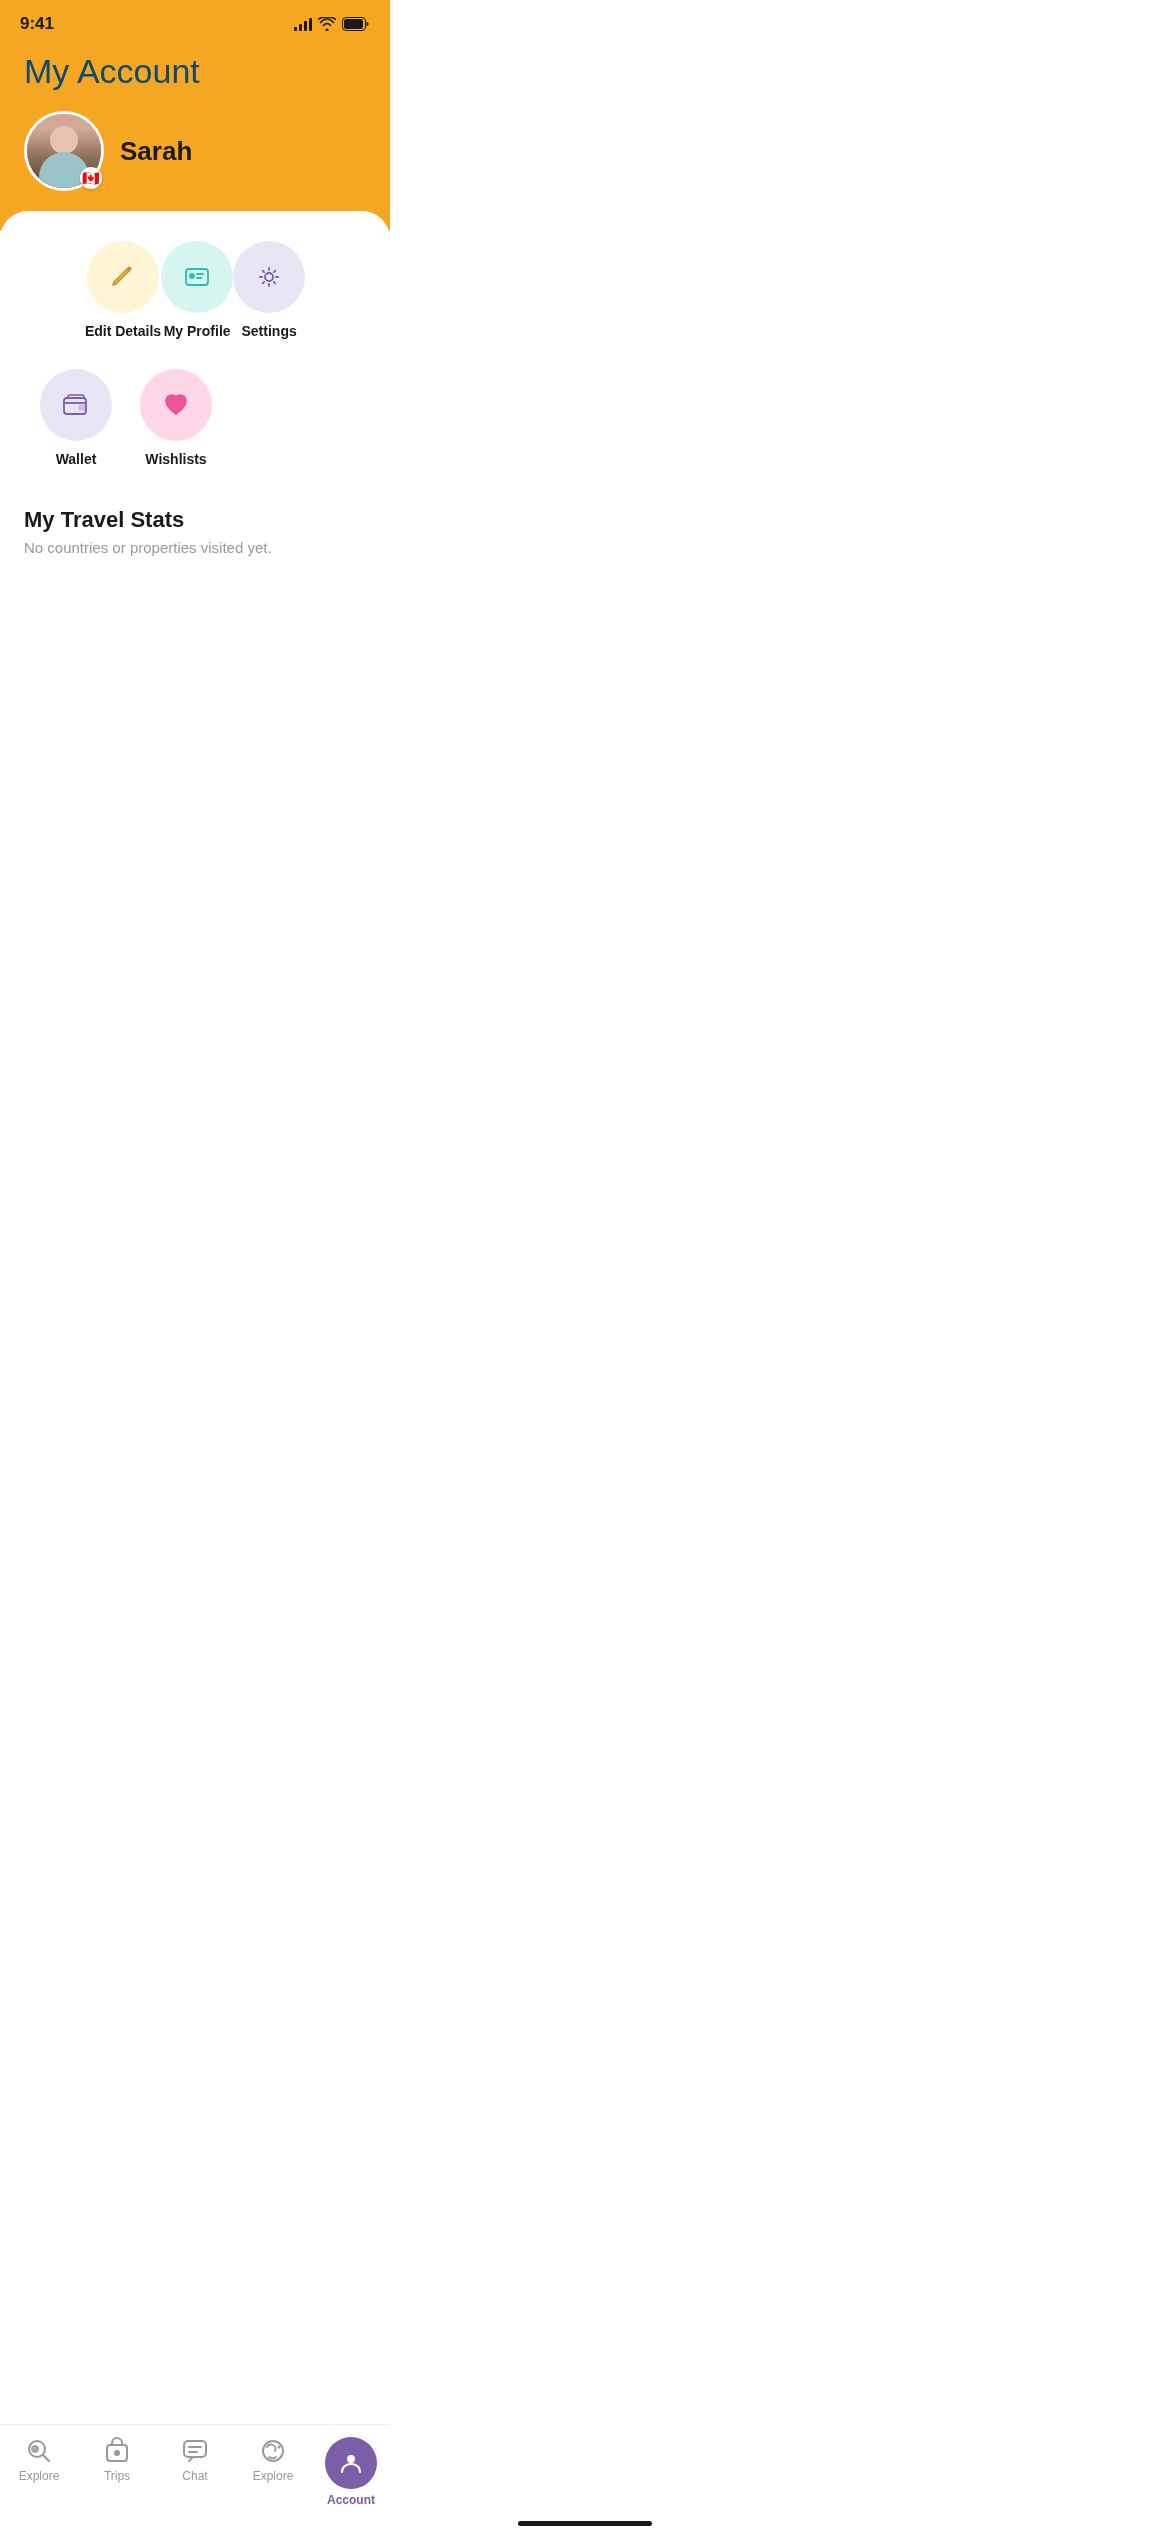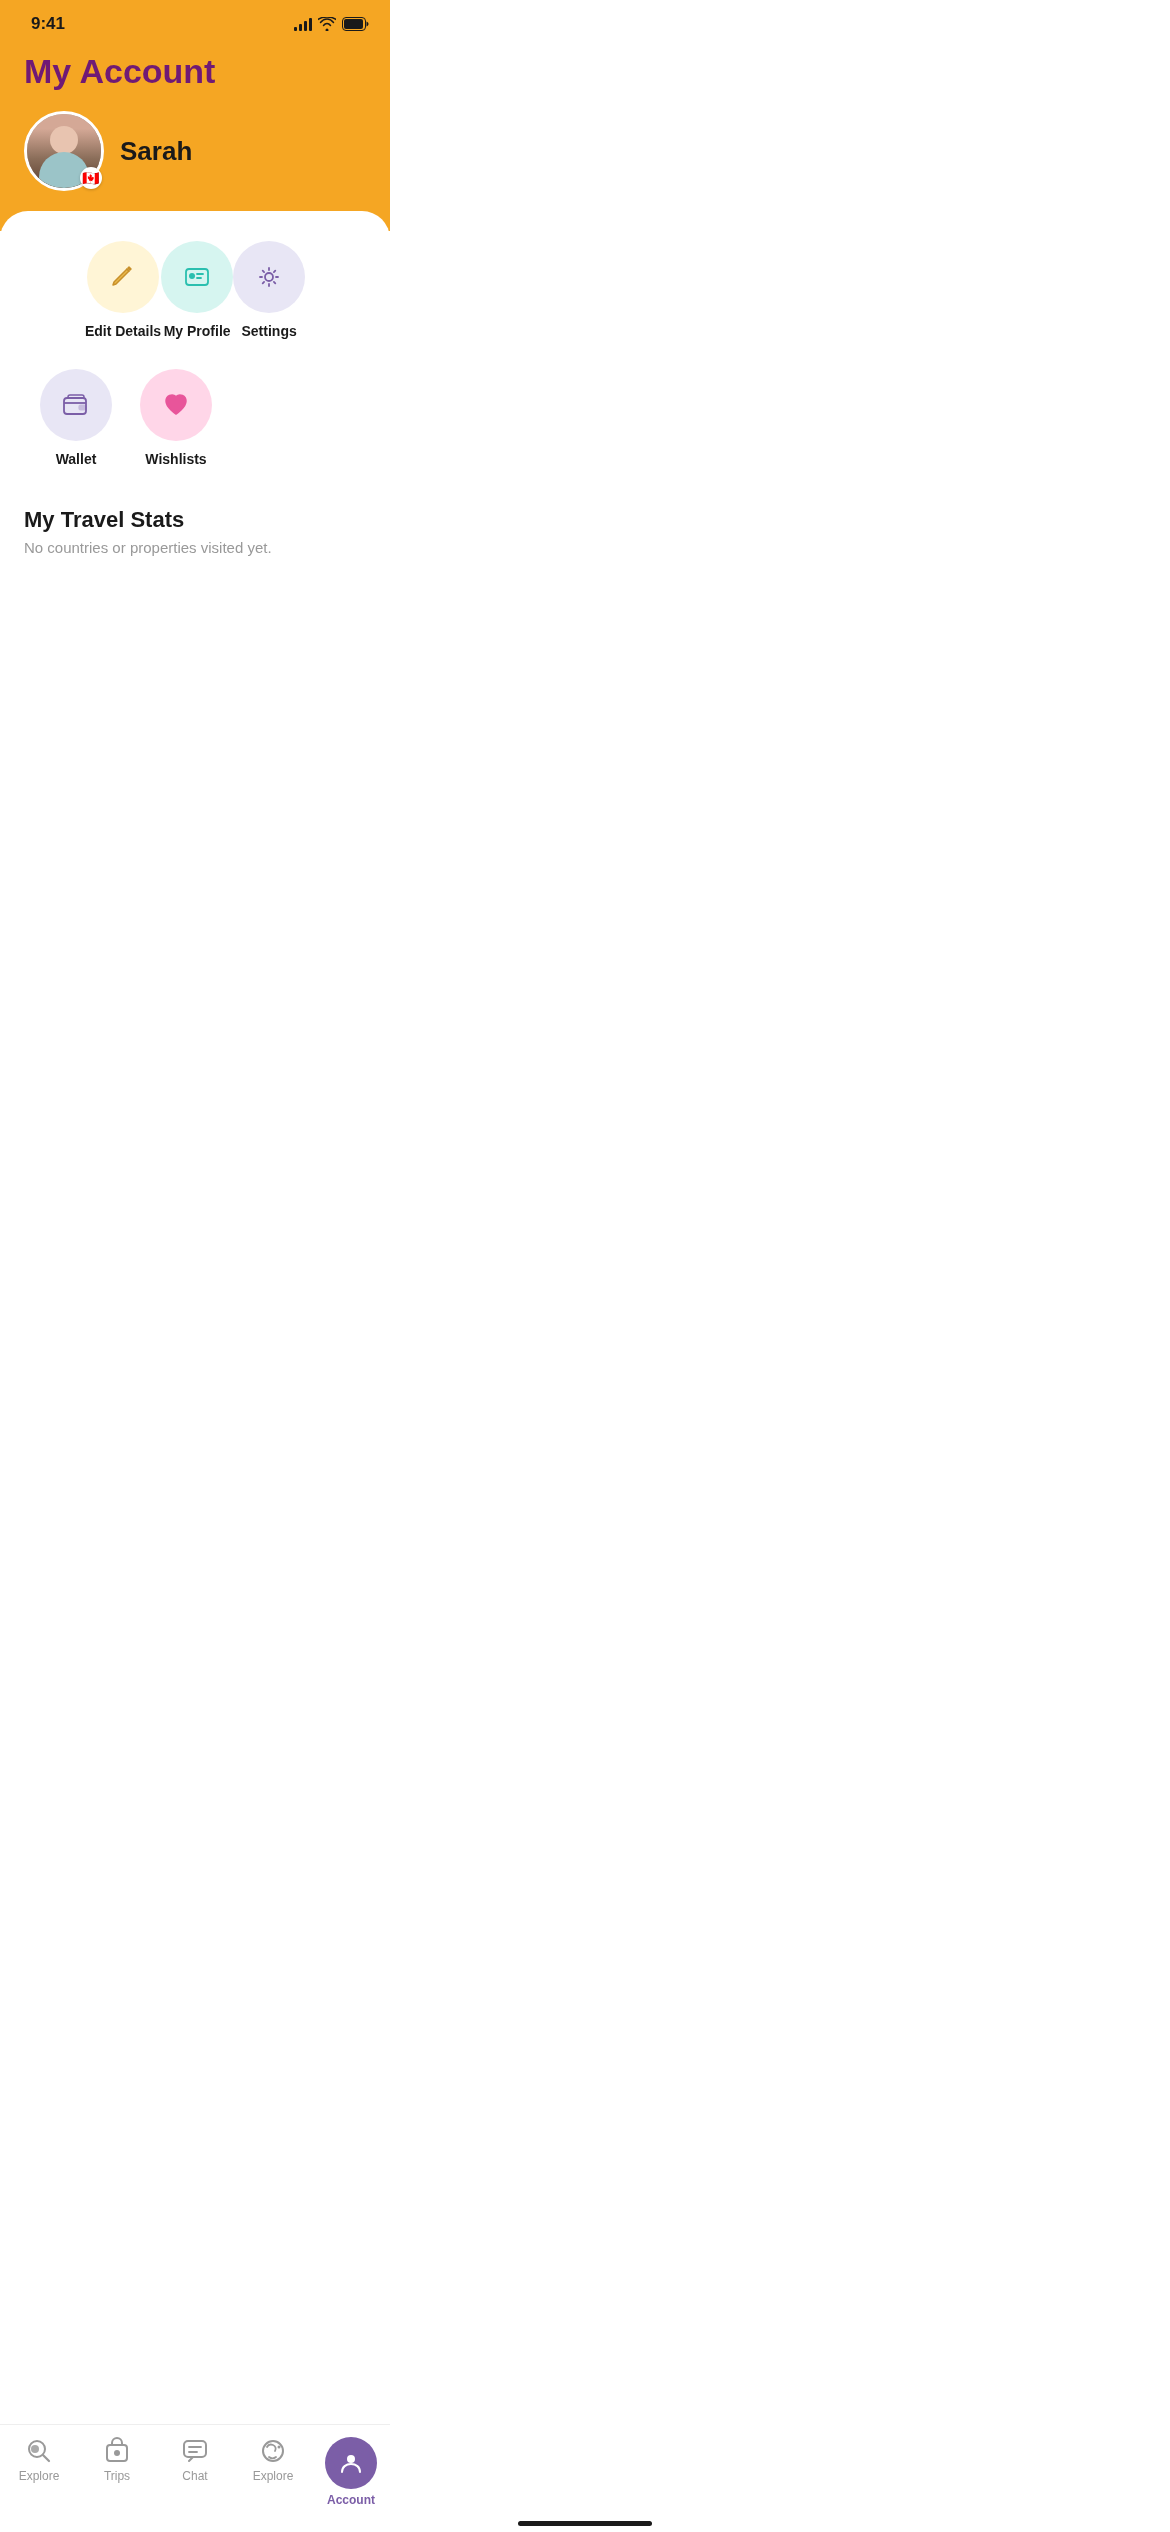--- a/index.html
+++ b/index.html
@@ -12,21 +12,21 @@
       background: #fff;
       overflow-x: hidden;
       position: relative;
     }
 
     
     .status-bar {
       display: flex;
       justify-content: space-between;
       align-items: center;
-      padding: 14px 20px 8px 31px;
+      padding: 14px 20px 8px 20px;
       background: #F5A623;
     }
     .status-time {
       font-size: 17px;
       font-weight: 600;
       color: #1a1a1a;
     }
     .status-icons {
       display: flex;
       align-items: center;
@@ -44,22 +44,22 @@
       border-radius: 1px;
     }
 
     
     .header {
       background: #F5A623;
       padding: 10px 24px 40px 24px;
     }
     .header-title {
       font-size: 34px;
-      font-weight: 700;
-      color: #701a75;
+      font-weight: 400;
+      color: #0c4a6e;
       margin-bottom: 20px;
     }
     .user-info {
       display: flex;
       align-items: center;
       gap: 16px;
     }
     .avatar-container {
       position: relative;
       width: 80px;

